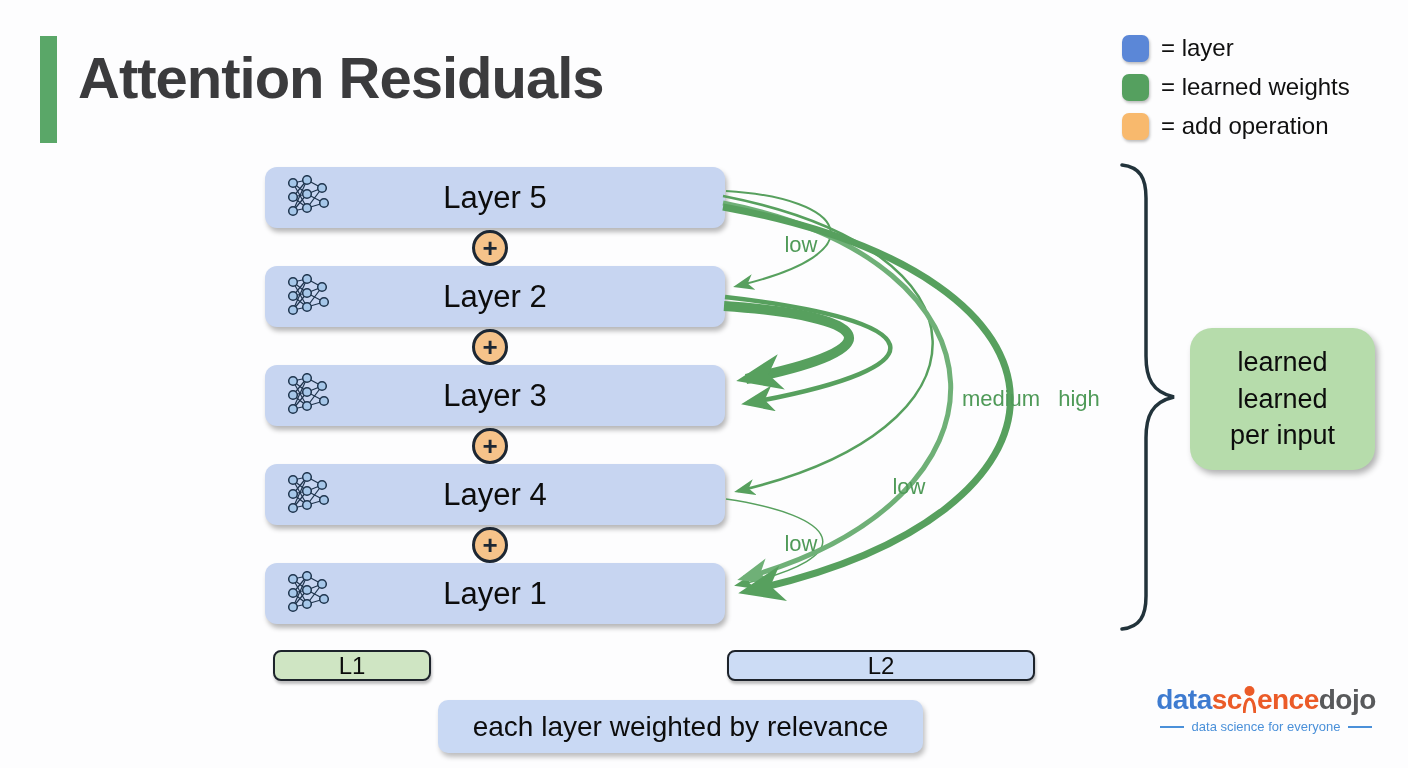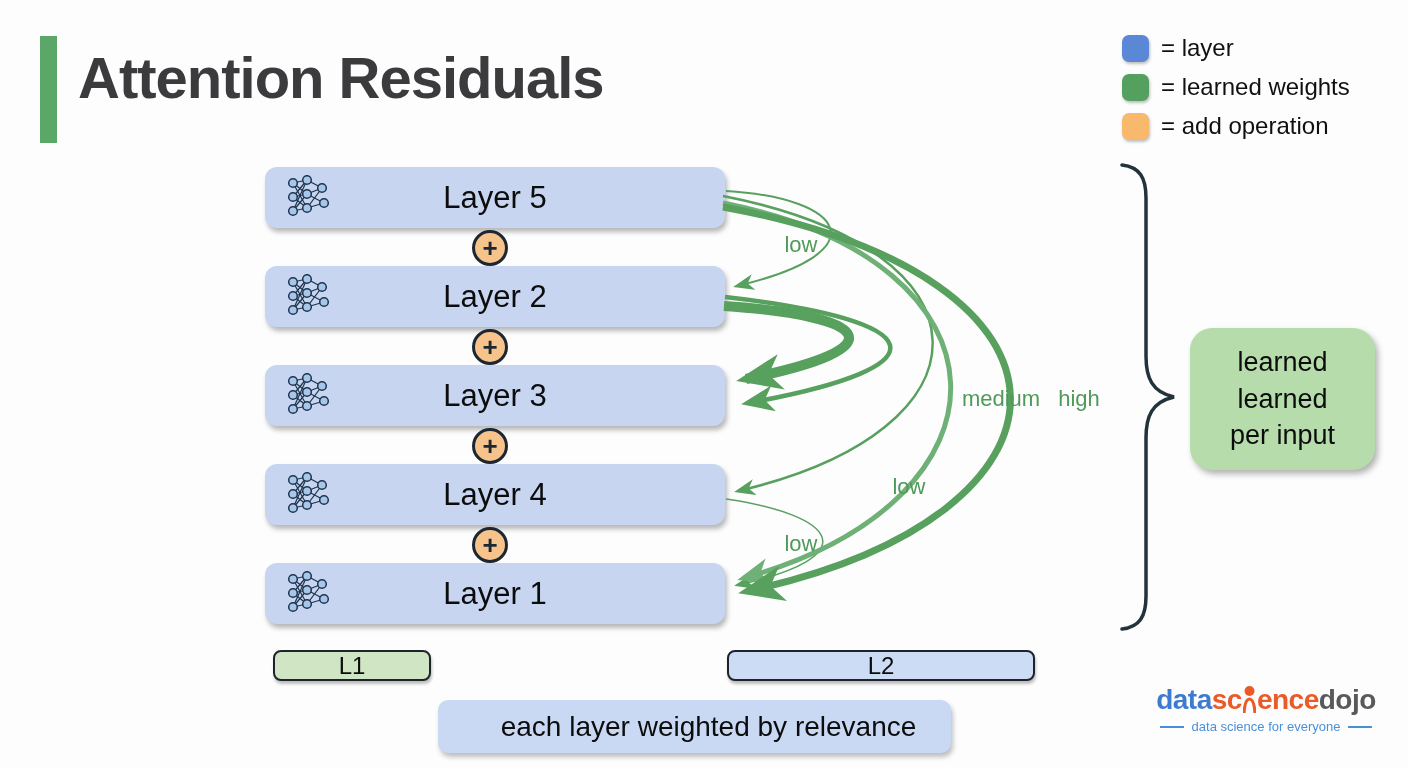--- a/index.html
+++ b/index.html
@@ -54,21 +54,21 @@
   .seg-green{background:#cfe5c3;}
   .seg-blue{background:#ccdcf5;}
   .bar-seg-label{font-size:24px;color:#0c0c0c;}
   #seg-l1{left:273px;width:154px;}
   #seg-l3{left:428px;width:290px;}
   #seg-l2{left:727px;width:304px;}
   
   .caption-box{
     position:absolute;left:438px;top:700px;width:485px;height:53px;
     background:#c9d9f4;border-radius:10px;box-shadow:2px 4px 5px rgba(0,0,0,.25);
-    display:flex;align-items:center;justify-content:center;padding-left:28px;
+    display:flex;align-items:center;justify-content:center;
   }
   .caption-text{font-size:28px;color:#0c0c0c;}
   
   .logo{position:absolute;left:1150px;top:686px;width:232px;display:flex;flex-direction:column;align-items:center;}
   .logo-line{display:flex;align-items:flex-end;font-size:28px;font-weight:bold;letter-spacing:-0.5px;line-height:1;}
   .logo-data{color:#3e7bd0;}
   .logo-science{color:#eb5b28;}
   .logo-dojo{color:#58595b;}
   .logo-person{display:inline-block;margin:0 1px;}
   .logo-tagline-row{display:flex;align-items:center;gap:8px;margin-top:5px;}

